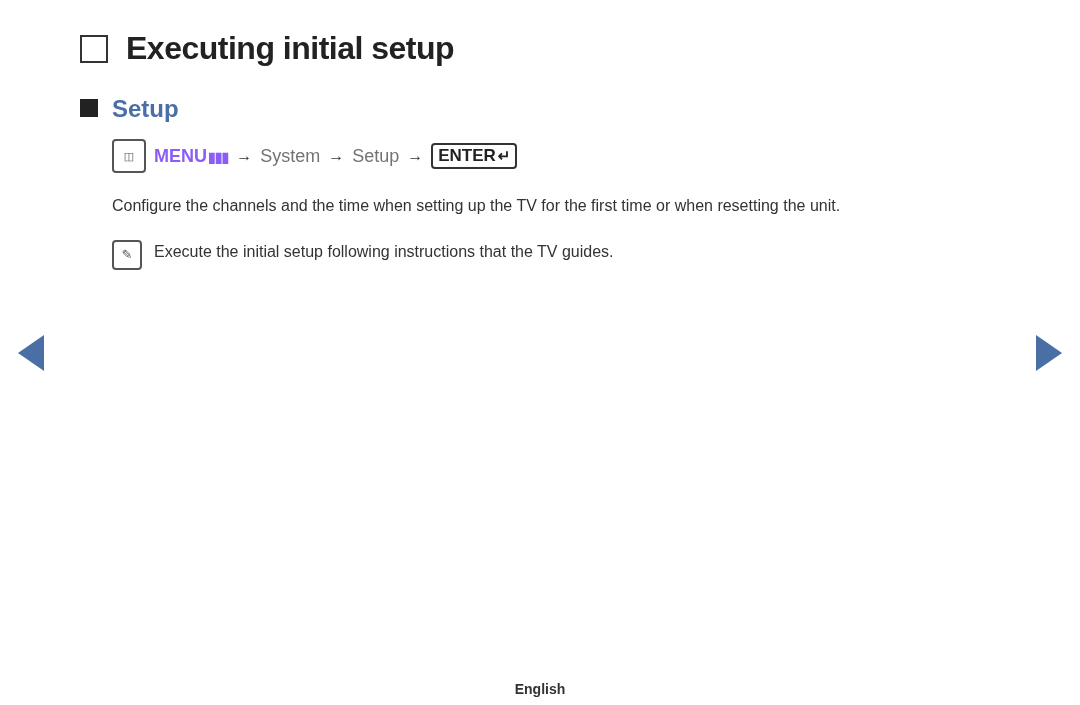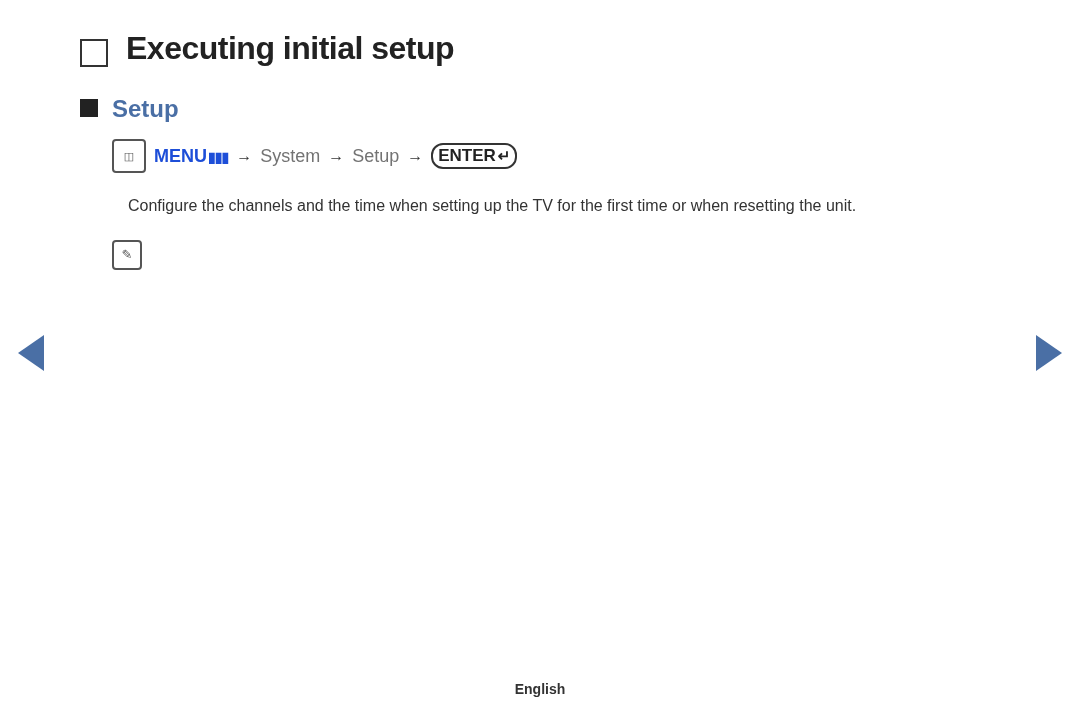--- a/index.html
+++ b/index.html
@@ -16,21 +16,21 @@
       position: relative;
       overflow: hidden;
     }
 
     .main-content {
       padding: 30px 80px 40px 80px;
     }
 
     .page-title-row {
       display: flex;
-      align-items: flex-end;
+      align-items: center;
       gap: 18px;
       margin-bottom: 28px;
     }
 
     .checkbox-icon {
       width: 28px;
       height: 28px;
       border: 2.5px solid #333;
       display: inline-flex;
       align-items: center;
@@ -82,53 +82,53 @@
       border-radius: 4px;
       display: inline-flex;
       align-items: center;
       justify-content: center;
       font-size: 13px;
       color: #333;
     }
 
     .menu-label {
       font-weight: 700;
-      color: #1d4ed8;
+      color: #8b5cf6;
       font-size: 18px;
     }
 
     .menu-arrow {
       color: #333;
       font-size: 16px;
       font-weight: 400;
     }
 
     .menu-link {
       color: #737373;
       font-size: 18px;
     }
 
     .enter-box {
       display: inline-flex;
       align-items: center;
       border: 2px solid #333;
-      border-radius: 12px;
+      border-radius: 4px;
       padding: 1px 5px;
       font-weight: 700;
       font-size: 17px;
       color: #222;
       gap: 2px;
     }
 
     .enter-arrow {
       font-size: 15px;
     }
 
     .description-text {
-      margin-left: 48px;
+      margin-left: 32px;
       font-size: 16px;
       color: #333;
       line-height: 1.6;
       margin-bottom: 20px;
       max-width: 860px;
     }
 
     .note-row {
       display: flex;
       align-items: flex-start;
@@ -234,20 +234,21 @@
         <span class="enter-arrow">↵</span>
     </span>
   </div>
 
   <p class="description-text">Configure the channels and the time when setting up the TV for the first time or when resetting the unit.</p>
 
   <div class="note-row">
     <div class="note-icon">
       <span class="note-icon-inner">✎</span>
     </div>
+    <span class="note-text">Execute the initial setup following instructions that the TV guides.</span>
   </div>
 
 </div>
 
 <div class="nav-left">
   <div class="nav-arrow nav-arrow-left"></div>
 </div>
 
 <div class="nav-right">
   <div class="nav-arrow nav-arrow-right"></div>

